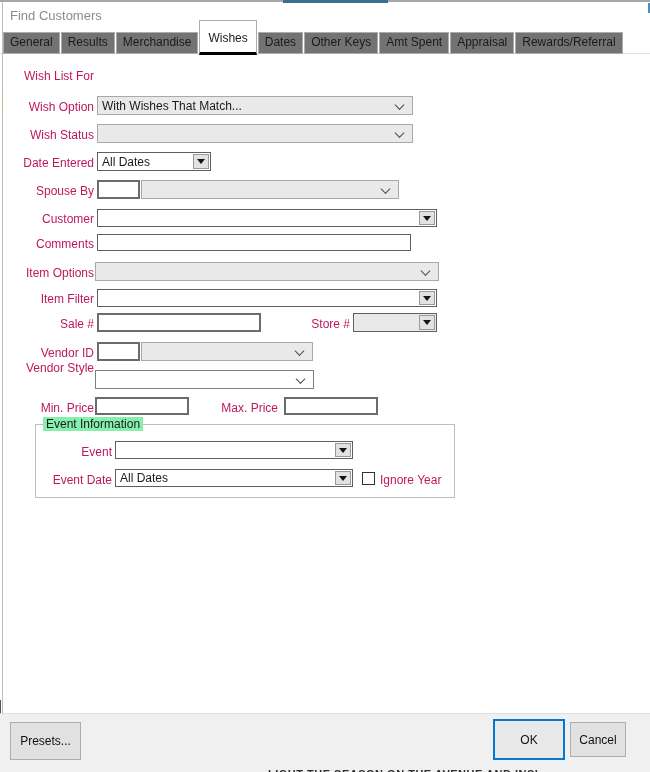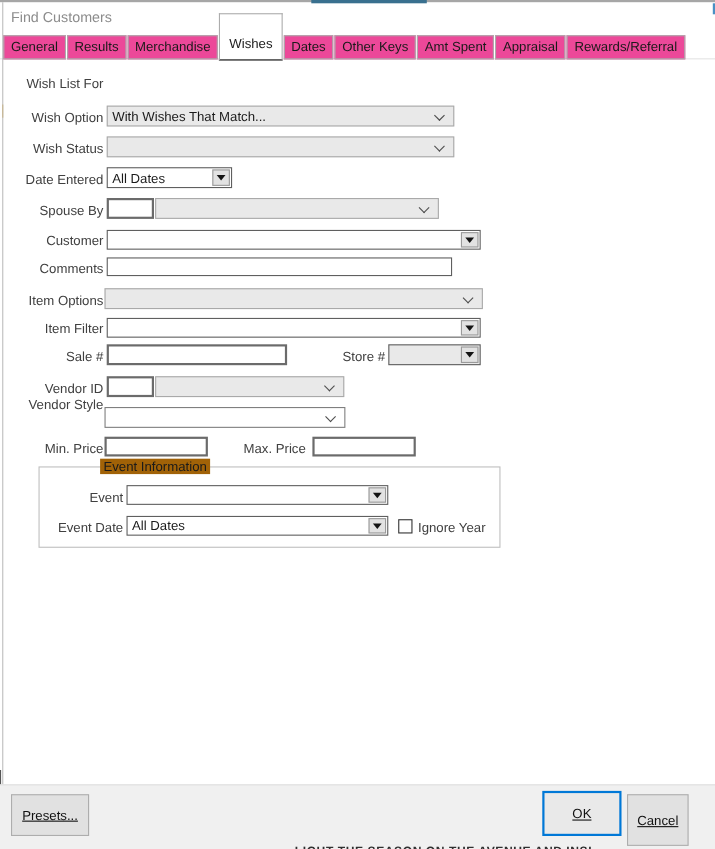--- a/index.html
+++ b/index.html
@@ -14,32 +14,32 @@
   .right-blue-tick{position:absolute;left:648px;top:3px;width:2px;height:10px;background:#4a90c4;}
   .left-edge{position:absolute;left:2px;top:2px;width:1px;height:711px;background:#bdbdbd;}
   .left-edge-tan{position:absolute;left:2px;top:95px;width:1px;height:12px;background:#c9b astray;}
   .left-edge-tan{background:#c8b58e;}
   .left-edge-dark{position:absolute;left:0;top:700px;width:1px;height:72px;background:#555;}
   .window-title{position:absolute;left:10px;top:8px;font-size:13px;color:#8c8c8c;}
 
   
   .tabbar{position:absolute;left:3px;top:30px;width:646px;height:24px;display:flex;align-items:flex-end;}
   .tab{
-    background:#ec4899;border:1px solid #acacac;border-bottom:1px solid #acacac;
+    background:#737373;border:1px solid #acacac;border-bottom:1px solid #acacac;
     padding:3px 6px 4px 6px;margin-right:1px;height:13px;line-height:13px;
     white-space:nowrap;cursor:default;position:relative;
   }
   .tab.active{
-    background:#ffffff;border-bottom:1px solid #000000;
-    padding:21px 8px 5px 8px;margin-top:-4px;margin-bottom:-1px;height:15px;z-index:3;
+    background:#ffffff;border-bottom:3px solid #000000;
+    padding:11px 8px 5px 8px;margin-top:-4px;margin-bottom:-1px;height:15px;z-index:3;
   }
   .tab-underline{position:absolute;left:0;top:53px;width:650px;height:1px;background:#acacac;opacity:.35;}
 
   
-  .flabel{position:absolute;white-space:nowrap;text-align:right;color:#404040;}
+  .flabel{position:absolute;white-space:nowrap;text-align:right;color:#be185d;}
   .textbox{
     position:absolute;border:1px solid #5f5f5f;background:#fff;
     font-family:inherit;font-size:12px;padding:0 3px;margin:0;box-sizing:border-box;outline:none;
   }
   .textbox.thick{border-width:2px;border-color:#6b6b6b;}
   
   .combo{
     position:absolute;box-sizing:border-box;border:1px solid #7f7f7f;background:#fff;
     display:flex;align-items:center;padding-left:4px;cursor:default;
   }
@@ -59,33 +59,33 @@
     position:absolute;right:1px;top:1px;bottom:1px;width:16px;
     background:#e2e2e2;border:1px solid #9a9a9a;box-sizing:border-box;
     display:flex;align-items:center;justify-content:center;
   }
   .tri{
     width:0;height:0;border-left:4px solid transparent;border-right:4px solid transparent;
     border-top:5px solid #141414;
   }
   
   .groupbox{position:absolute;border:1px solid #bfbfbf;box-sizing:border-box;}
-  .groupbox-title{position:absolute;top:-8px;left:7px;background:#a16207;padding:0 3px;margin-left:48px;}
+  .groupbox-title{position:absolute;top:-8px;left:7px;background:#86efac;padding:0 3px;}
   
   .checkbox{position:absolute;width:13px;height:13px;background:#fff;border:1px solid #333;box-sizing:border-box;cursor:default;}
 
   
   .footer{
     position:absolute;left:0;top:713px;width:650px;height:59px;background:#f0f0f0;
     border-top:1px solid #dfdfdf;box-sizing:border-box;
   }
   .btn{
     position:absolute;background:#e1e1e1;border:1px solid #adadad;box-sizing:border-box;
     display:flex;align-items:center;justify-content:center;font-family:inherit;font-size:12px;
-    color:#111;cursor:default;text-decoration:underline;
+    color:#111;cursor:default;
   }
   .btn.ok{border:2px solid #0078d7;background:#e9e9e9;}
   .clipped-text{
     position:absolute;left:268px;top:768px;width:270px;height:4px;overflow:hidden;
     font-size:11px;font-weight:bold;color:#2f2f2f;letter-spacing:.5px;white-space:nowrap;
   }
 </style>
 </head>
 <body>
 
@@ -212,17 +212,17 @@
     <span class="drop-btn">
         <span class="tri"></span>
       </span>
   </div>
   <div class="checkbox" style="left:362px;top:472px;"></div>
   <div class="flabel" style="left:380px;top:473px;text-align:left;">Ignore Year</div>
 
   <div class="footer"></div>
   <div class="btn" style="left:10px;top:722px;width:71px;height:38px;">Presets...</div>
   <div class="btn ok" style="left:493px;top:719px;width:72px;height:41px;">OK</div>
-  <div class="btn" style="left:570px;top:722px;width:56px;height:47px;">Cancel</div>
+  <div class="btn" style="left:570px;top:722px;width:56px;height:35px;">Cancel</div>
 
   <div class="clipped-text">LIGHT THE SEASON ON THE AVENUE AND INSIDES!</div>
 
 </div>
 
 </body></html>

